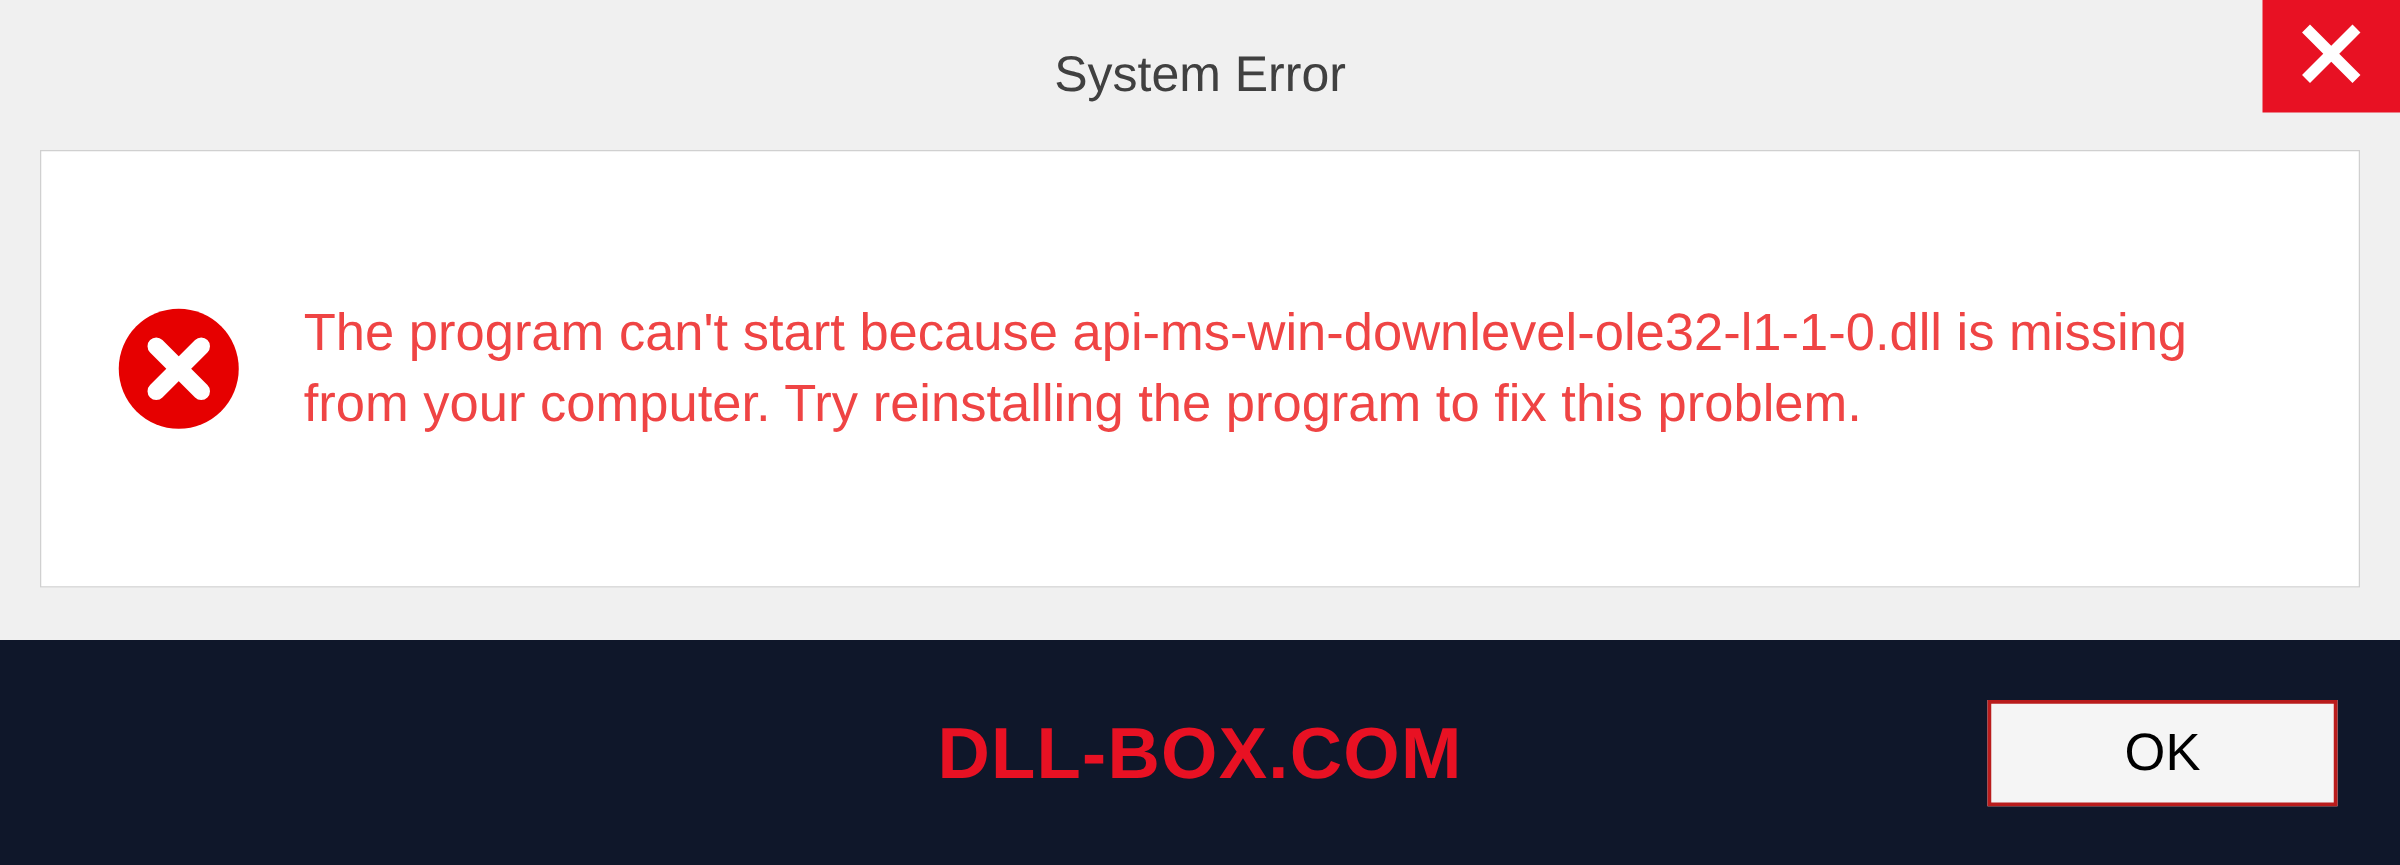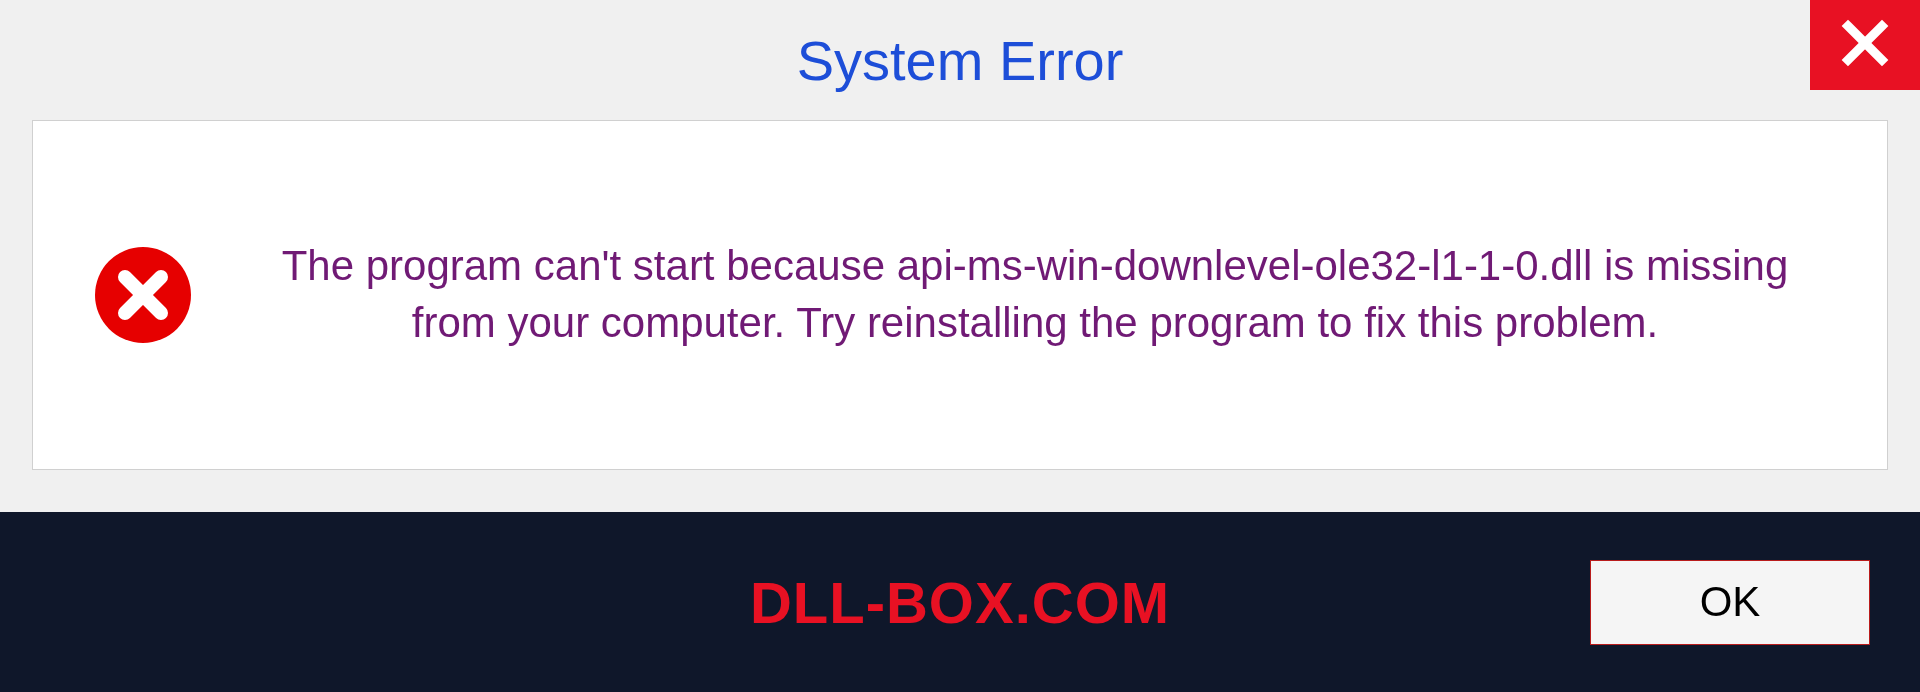--- a/index.html
+++ b/index.html
@@ -12,22 +12,22 @@
     }
     .titlebar {
       position: relative;
       height: 120px;
       display: flex;
       align-items: center;
       justify-content: center;
       background: #f0f0f0;
     }
     .title {
-      font-size: 56px;
-      color: #1d4ed8;
+      font-size: 40px;
+      color: #404040;
       font-weight: 400;
     }
     .close-btn {
       position: absolute;
       top: 0;
       right: 0;
       width: 110px;
       height: 90px;
       background: #e81123;
       display: flex;
@@ -56,24 +56,23 @@
       display: flex;
       align-items: center;
       justify-content: center;
     }
     .error-icon-wrap svg {
       width: 100px;
       height: 100px;
     }
     .message {
       font-size: 42px;
-      color: #701a75;
+      color: #ef4444;
       line-height: 1.35;
       font-weight: 400;
-      text-align: center;
     }
     .footer {
       position: absolute;
       bottom: 0;
       left: 0;
       right: 0;
       height: 180px;
       display: flex;
       align-items: center;
       justify-content: flex-end;
@@ -86,21 +85,21 @@
       transform: translateX(-50%);
       font-size: 58px;
       font-weight: 900;
       color: #e81123;
       letter-spacing: 1px;
       font-family: Arial, sans-serif;
     }
     .ok-btn {
       width: 280px;
       height: 85px;
-      border: 1px solid #b91c1c;
+      border: 3px solid #b91c1c;
       background: #f5f5f5;
       font-size: 42px;
       color: #000;
       font-family: inherit;
       display: flex;
       align-items: center;
       justify-content: center;
       cursor: pointer;
     }
   </style>

